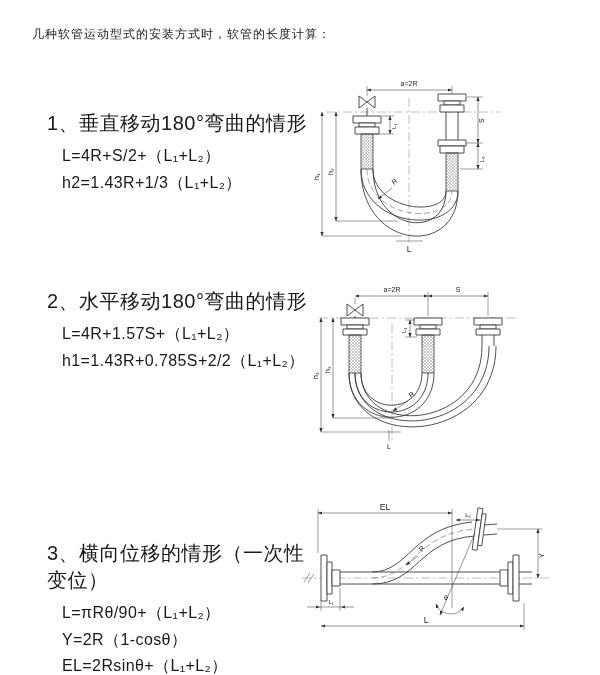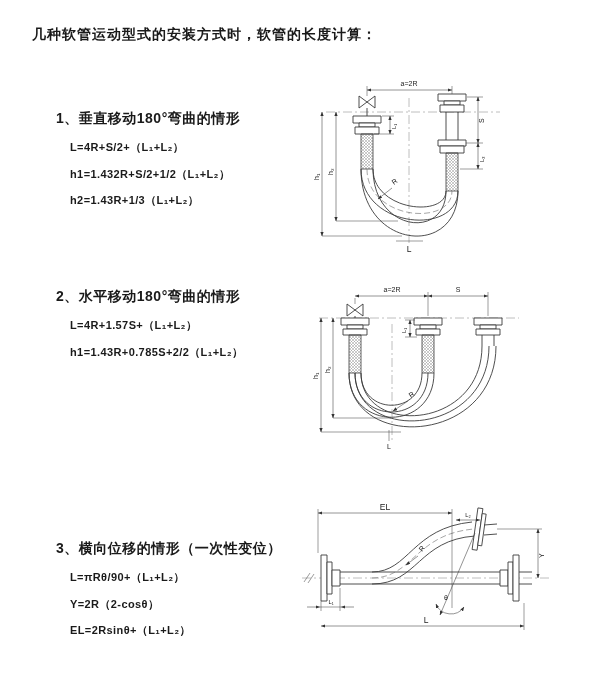--- a/index.html
+++ b/index.html
@@ -1,29 +1,29 @@
 <!DOCTYPE html>
 <html><head>
 <meta charset="utf-8">
 <style>
   html,body{margin:0;padding:0;background:#ffffff;}
   body{
     width:600px;height:675px;position:relative;overflow:hidden;
     font-family:"Liberation Sans","DejaVu Sans",sans-serif;color:#1a1a1a;
   }
   .doc-title{
-    position:absolute;left:32px;top:26px;font-size:14px;font-weight:700;
+    position:absolute;left:32px;top:26px;font-size:12px;font-weight:400;
     letter-spacing:1px;white-space:nowrap;
   }
   .sec{position:absolute;left:40px;width:275px;}
   #sec1{top:110px;} #sec2{top:288px;} #sec3{top:540px;}
-  .sec-heading{font-size:14px;font-weight:700;letter-spacing:0.5px;margin:0 0 6px 16px;}
+  .sec-heading{font-size:20px;font-weight:400;letter-spacing:0.5px;margin:0 0 6px 7px;}
   .formula{
-    margin-left:30px;font-size:11px;line-height:26.5px;letter-spacing:0.4px;
-    font-weight:700;white-space:nowrap;
+    margin-left:22px;font-size:16px;line-height:26.5px;letter-spacing:0.4px;
+    font-weight:400;white-space:nowrap;
   }
   svg{position:absolute;}
   #diagram1{left:306px;top:72px;}
   #diagram2{left:305px;top:280px;}
   #diagram3{left:294px;top:500px;}
   svg line, svg path, svg rect, svg polygon{vector-effect:non-scaling-stroke;}
   .ln{stroke:#3b3b3b;stroke-width:0.9;fill:none;}
   .dim{stroke:#3b3b3b;stroke-width:0.55;fill:none;}
   .ext{stroke:#3b3b3b;stroke-width:0.5;fill:none;}
   .cl{stroke:#8a8a8a;stroke-width:0.55;fill:none;stroke-dasharray:9 3 2 3;}
@@ -38,21 +38,20 @@
 </head>
 <body>
 
 <div class="page">
 
   <div class="doc-title">几种软管运动型式的安装方式时，软管的长度计算：</div>
 
   <section class="sec" id="sec1">
     <div class="sec-heading">1、垂直移动180°弯曲的情形</div>
     <div class="formula">L=4R+S/2+（L₁+L₂）</div>
-    <div class="formula">h1=1.432R+S/2+1/2（L₁+L₂）</div>
     <div class="formula">h2=1.43R+1/3（L₁+L₂）</div>
   </section>
 
   <svg id="diagram1" width="228" height="186" viewBox="0 0 228 186">
     <defs>
       <marker id="m1e" markerWidth="8" markerHeight="6" refX="7.5" refY="3" orient="auto">
           <path d="M0,0 L8,3 L0,6 Z" fill="#333"></path>
         </marker>
       <marker id="m1s" markerWidth="8" markerHeight="6" refX="0.5" refY="3" orient="auto">
           <path d="M8,0 L0,3 L8,6 Z" fill="#333"></path>
@@ -241,21 +240,21 @@
 
     <g>
       <line class="ext" x1="84" y1="150" x2="84" y2="161"></line>
       <text class="lbl" x="84" y="169" text-anchor="middle">L</text>
     </g>
   </svg>
 
   <section class="sec" id="sec3">
     <div class="sec-heading">3、横向位移的情形（一次性变位）</div>
     <div class="formula">L=πRθ/90+（L₁+L₂）</div>
-    <div class="formula">Y=2R（2-cosθ）</div>
+    <div class="formula">Y=2R（1-cosθ）</div>
     <div class="formula">EL=2Rsinθ+（L₁+L₂）</div>
   </section>
 
   <svg id="diagram3" width="270" height="148" viewBox="0 0 270 148">
     <defs>
       <marker id="m3e" markerWidth="8" markerHeight="6" refX="7.5" refY="3" orient="auto">
           <path d="M0,0 L8,3 L0,6 Z" fill="#333"></path>
         </marker>
       <marker id="m3s" markerWidth="8" markerHeight="6" refX="0.5" refY="3" orient="auto">
           <path d="M8,0 L0,3 L8,6 Z" fill="#333"></path>

